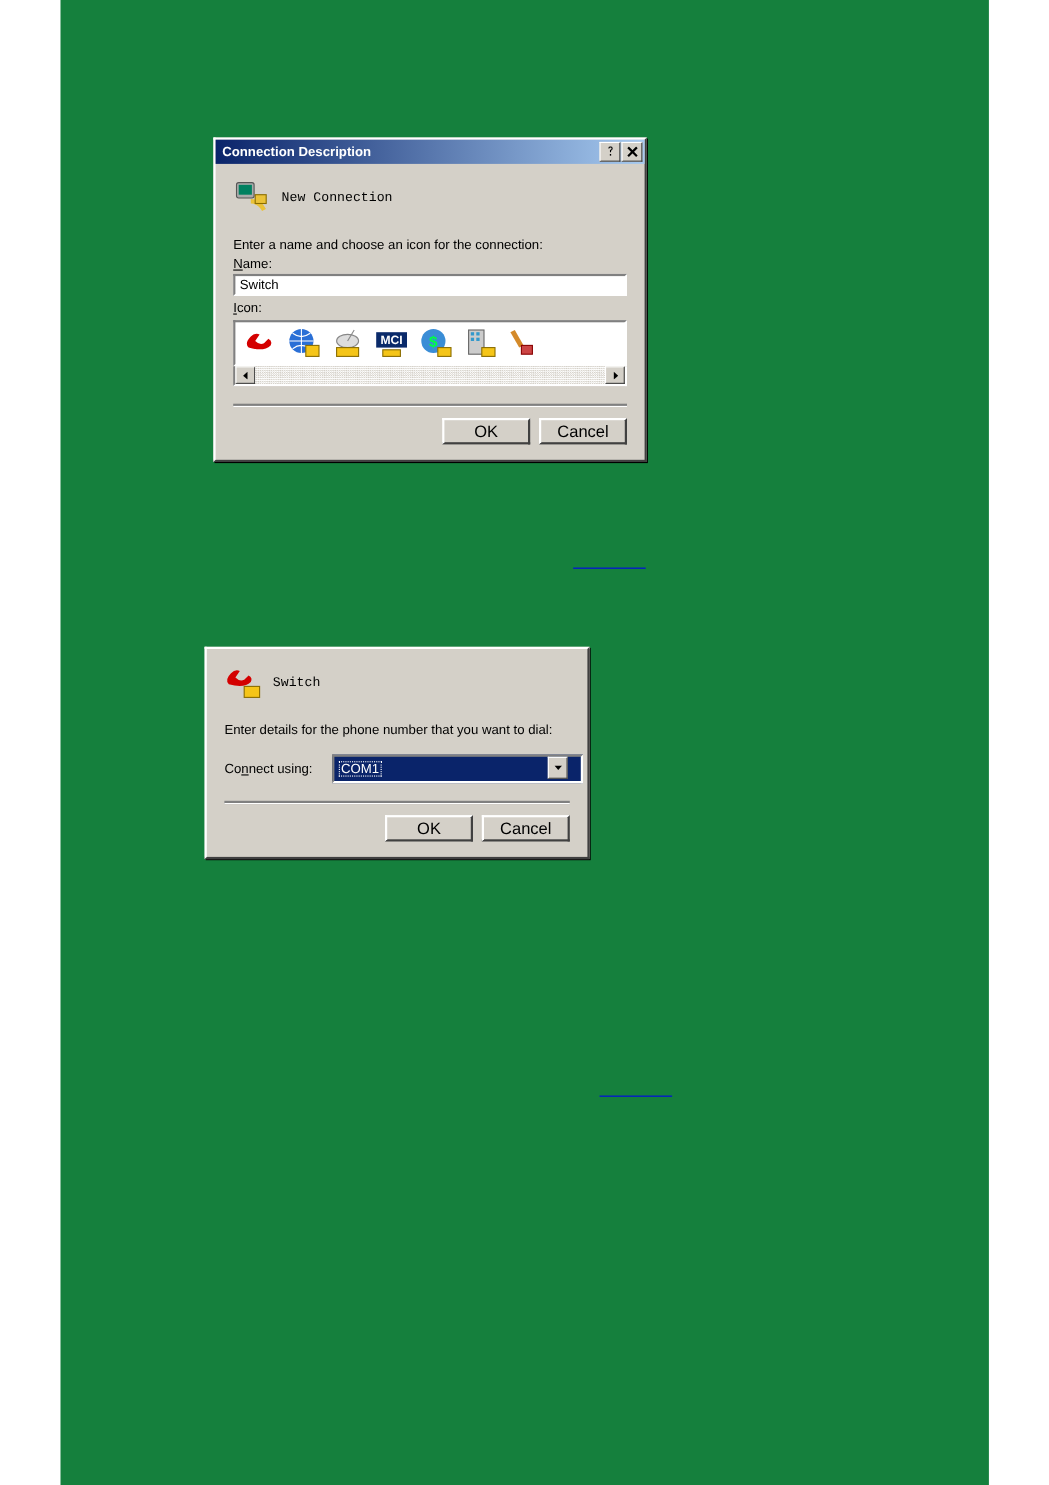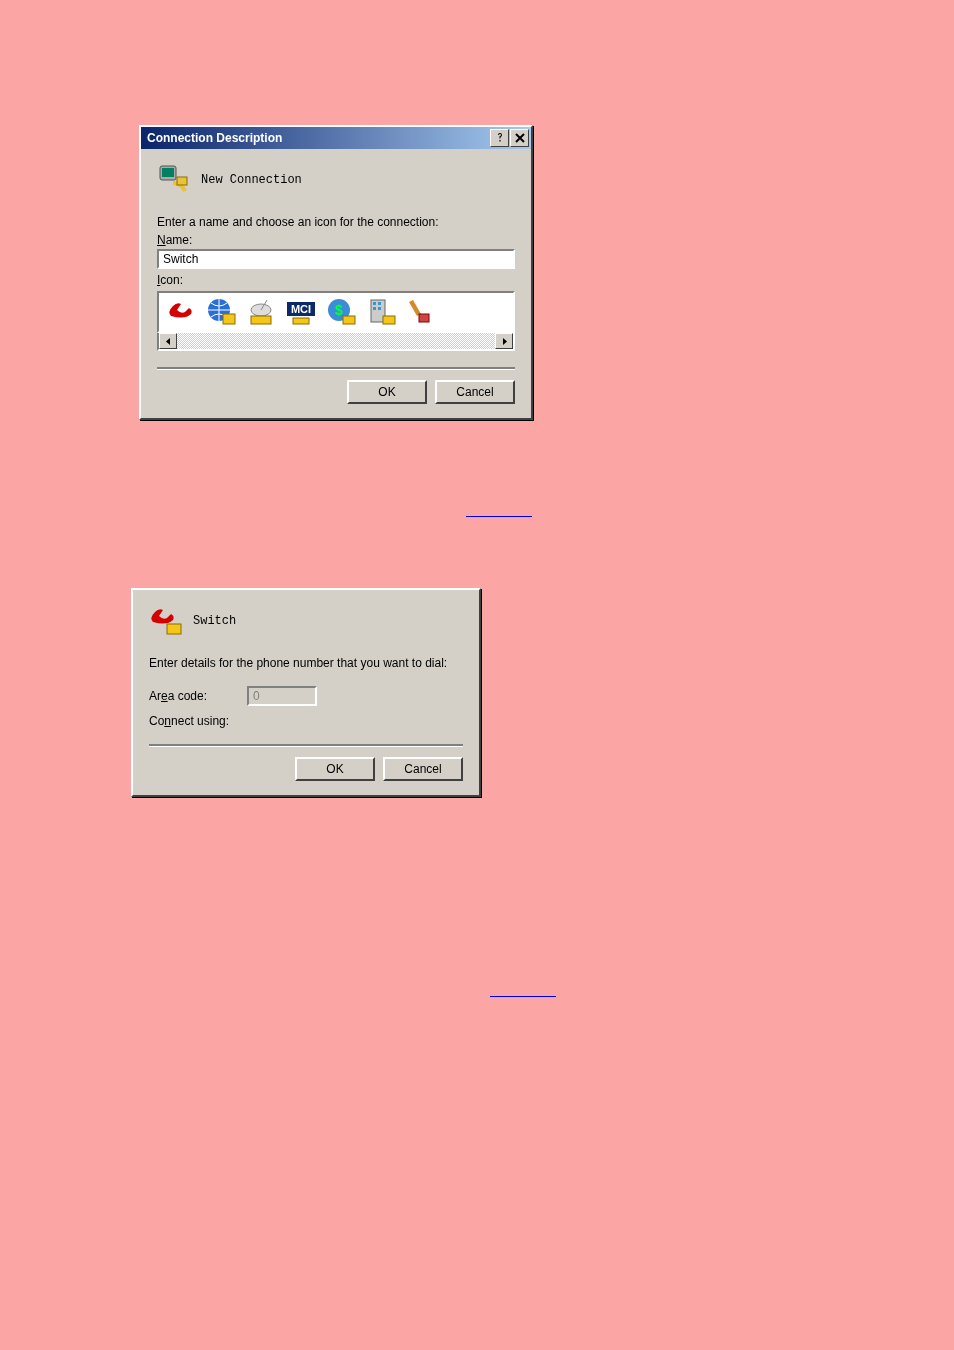--- a/index.html
+++ b/index.html
@@ -1,16 +1,16 @@
 <!DOCTYPE html>
 <html><head>
 <meta charset="utf-8">
 <style>
   html,body{margin:0;padding:0;background:#fff;font-family:Tahoma,Arial,sans-serif;}
-  .page{width:954px;min-height:1350px;margin:0 auto;position:relative;background:#fca5a5;}
+  .page{width:844px;min-height:1350px;margin:0 auto;position:relative;background:#15803d;}
 
   
   .win-dialog{position:absolute;background:#d4d0c8;border:2px solid;
     border-color:#fff #404040 #404040 #fff;box-shadow:1px 1px 0 #000;}
   .win-titlebar{height:22px;display:flex;align-items:center;
     background:linear-gradient(to right,#0a246a,#a6caf0);color:#fff;
     font-weight:bold;font-size:12px;padding:0 2px 0 6px;}
   .win-titlebar .title-text{flex:1;}
   .tb-btn{width:17px;height:16px;margin-left:1px;background:#d4d0c8;
     border:1px solid;border-color:#fff #404040 #404040 #fff;
@@ -31,21 +31,21 @@
     gap:8px;padding:0 6px;overflow:hidden;}
   .icon-strip .ico{width:32px;height:32px;}
   .hscroll{height:16px;background:#d4d0c8;display:flex;align-items:stretch;
     border:2px solid;border-color:#808080 #fff #fff #808080;border-top:none;}
   .hscroll .arrow{width:16px;background:#d4d0c8;border:1px solid;
     border-color:#fff #404040 #404040 #fff;display:flex;align-items:center;justify-content:center;}
   .hscroll .track{flex:1;background:repeating-conic-gradient(#d4d0c8 0 25%,#fff 0 50%) 0 0/2px 2px;}
   .hr{height:2px;margin:16px 0 10px 0;background:#808080;border-bottom:1px solid #fff;}
   .btn-row{display:flex;justify-content:flex-end;gap:8px;}
   .win-btn{min-width:80px;height:24px;background:#d4d0c8;border:2px solid;
-    border-color:#fff #404040 #404040 #fff;font-size:12px;font-family:inherit;
+    border-color:#fff #404040 #404040 #fff;font-size:15px;font-family:inherit;
     padding:0 10px;cursor:pointer;}
   .form-row{display:flex;align-items:center;margin:8px 0;}
   .form-row .flab{width:98px;}
   .select-wrap{position:relative;flex:1;}
   .select-wrap .sel{width:100%;height:22px;background:#fff;border:2px solid;
     border-color:#808080 #fff #fff #808080;padding:0 4px;font-size:12px;
     display:flex;align-items:center;}
   .select-wrap.disabled .sel{background:#d4d0c8;color:#808080;}
   .select-wrap .dd{position:absolute;right:2px;top:2px;width:16px;height:18px;
     background:#d4d0c8;border:1px solid;border-color:#fff #404040 #404040 #fff;
@@ -162,28 +162,34 @@
         <svg width="34" height="34" viewBox="0 0 34 34">
               <path d="M4 18 q-4-4 2-10 q4-4 8-2 l-4 6 q4 4 8 2 l4-4 q4 2 2 6 q-6 6-20 2 z" fill="#d40000"></path>
               <rect x="18" y="20" width="14" height="10" fill="#f5c518" stroke="#8a6d00"></rect>
             </svg>
       </span>
       <span>Switch</span>
     </div>
     <div style="margin-bottom:16px;">Enter details for the phone number that you want to dial:</div>
 
 
-    <div class="form-row">
-      <div class="flab">Ar<u>e</u>a code:</div>
-      <input class="txt-input disabled" readonly="" style="flex: 0 0 70px;" value="0">
-    </div>
 
 
     <div class="form-row">
       <div class="flab">Co<u>n</u>nect using:</div>
+      <div class="select-wrap focus">
+        <div class="sel">
+              <span>COM1</span>
+            </div>
+        <div class="dd">
+              <svg width="7" height="4" viewBox="0 0 7 4">
+                <path d="M0 0 L7 0 L3.5 4 Z" fill="#000"></path>
+              </svg>
+            </div>
+      </div>
     </div>
 
     <div class="hr"></div>
     <div class="btn-row">
       <button class="win-btn">OK</button>
       <button class="win-btn">Cancel</button>
     </div>
   </div>
 </div>
 

